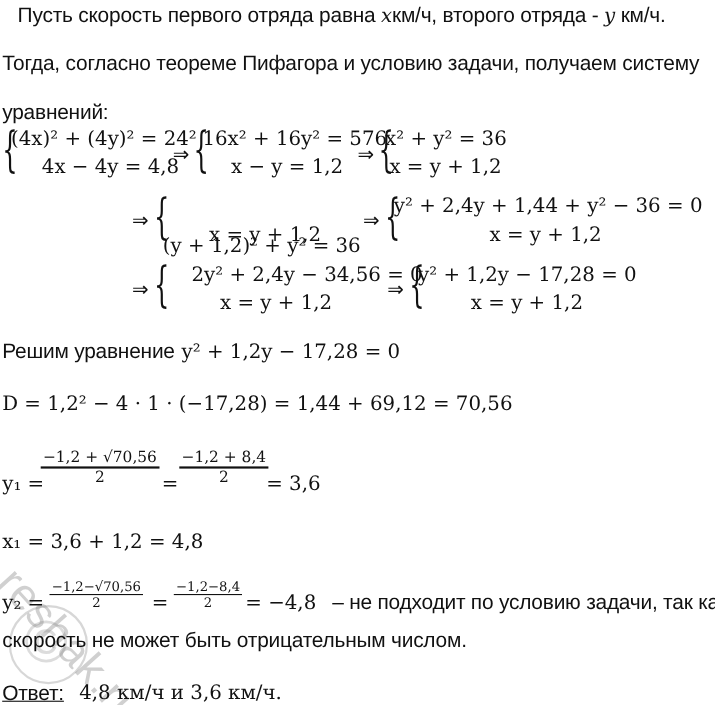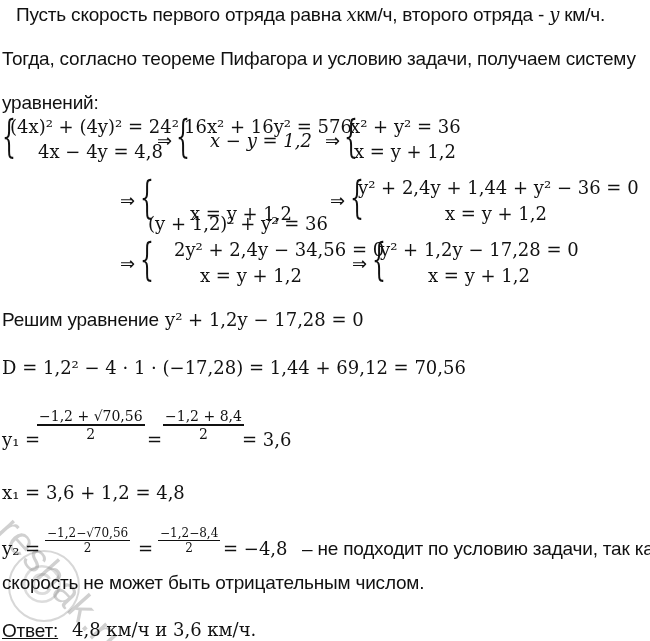--- a/index.html
+++ b/index.html
@@ -25,21 +25,21 @@
 </div>
 <div class="txt" style="left:2px; top:48px;">Тогда, согласно теореме Пифагора и условию задачи, получаем систему</div>
 <div class="txt" style="left:2px; top:92px;">уравнений:</div>
 
 <div class="brace" style="left:2px; top:115px;">{</div>
 <div class="m" style="left:10px; top:116px;">(4x)² + (4y)² = 24²</div>
 <div class="m" style="left:38px; top:141px;">4x − 4y = 4,8</div>
 <div class="arrow" style="left:157px; top:130px;">⇒</div>
 <div class="brace" style="left:176px; top:115px;">{</div>
 <div class="m" style="left:184px; top:116px;">16x² + 16y² = 576</div>
-<div class="m" style="left:210px; top:130px;font-style:italic;">x − y = 1,2</div>
+<div class="m" style="left:210px; top:141px;">x − y = 1,2</div>
 <div class="arrow" style="left:325px; top:130px;">⇒</div>
 <div class="brace" style="left:344px; top:115px;">{</div>
 <div class="m" style="left:350px; top:116px;">x² + y² = 36</div>
 <div class="m" style="left:354px; top:141px;">x = y + 1,2</div>
 
 <div class="arrow" style="left:120px; top:190px;">⇒</div>
 <div class="brace" style="left:140px; top:176px;">{</div>
 <div class="m" style="left:148px; top:177px;margin-top:36px;">(y + 1,2)² + y² = 36</div>
 <div class="m" style="left:190px; top:203px;">x = y + 1,2</div>
 <div class="arrow" style="left:330px; top:190px;">⇒</div>

